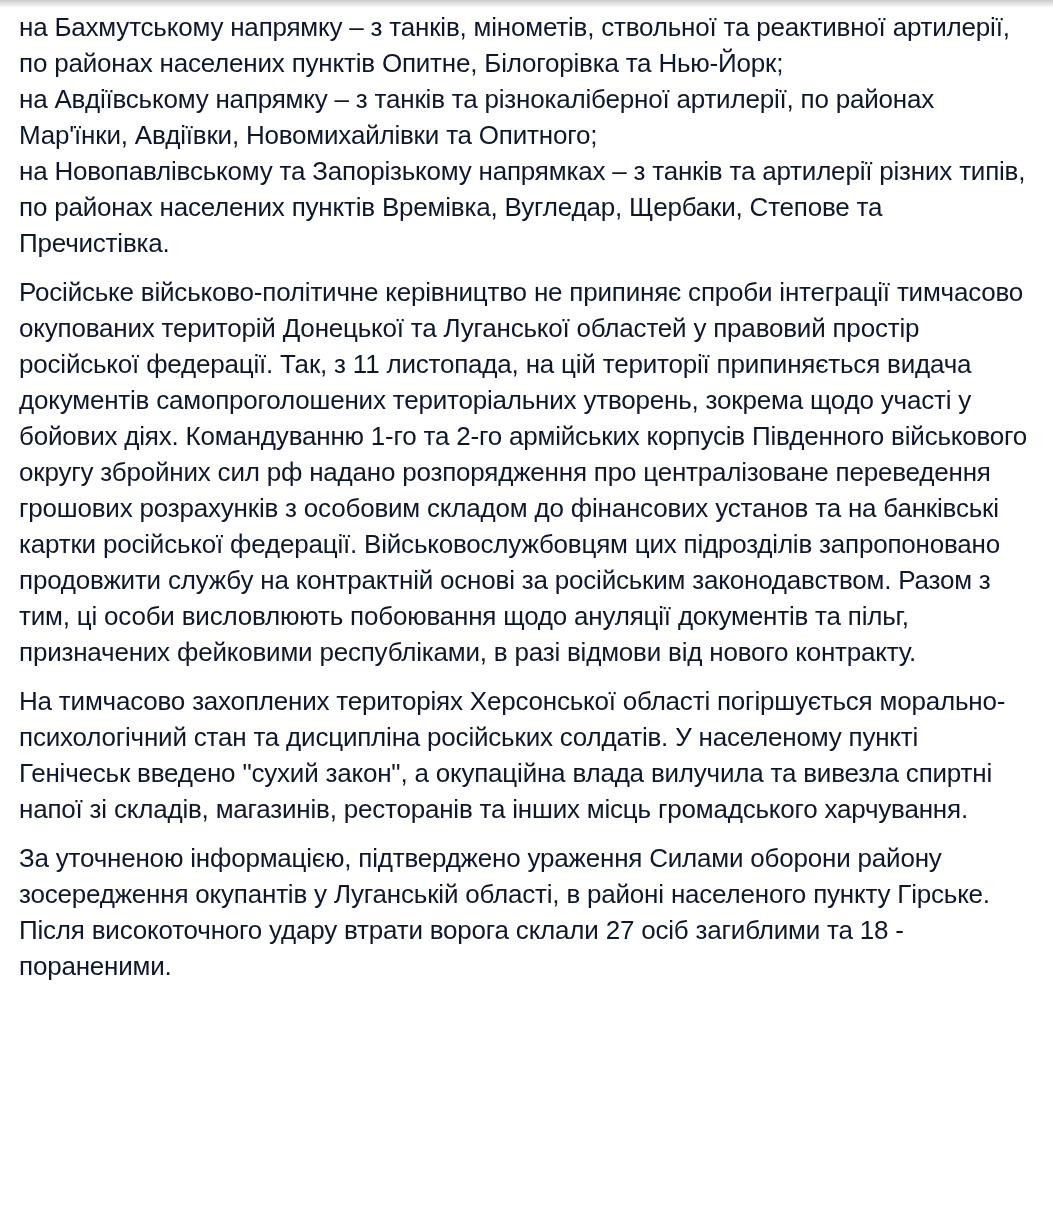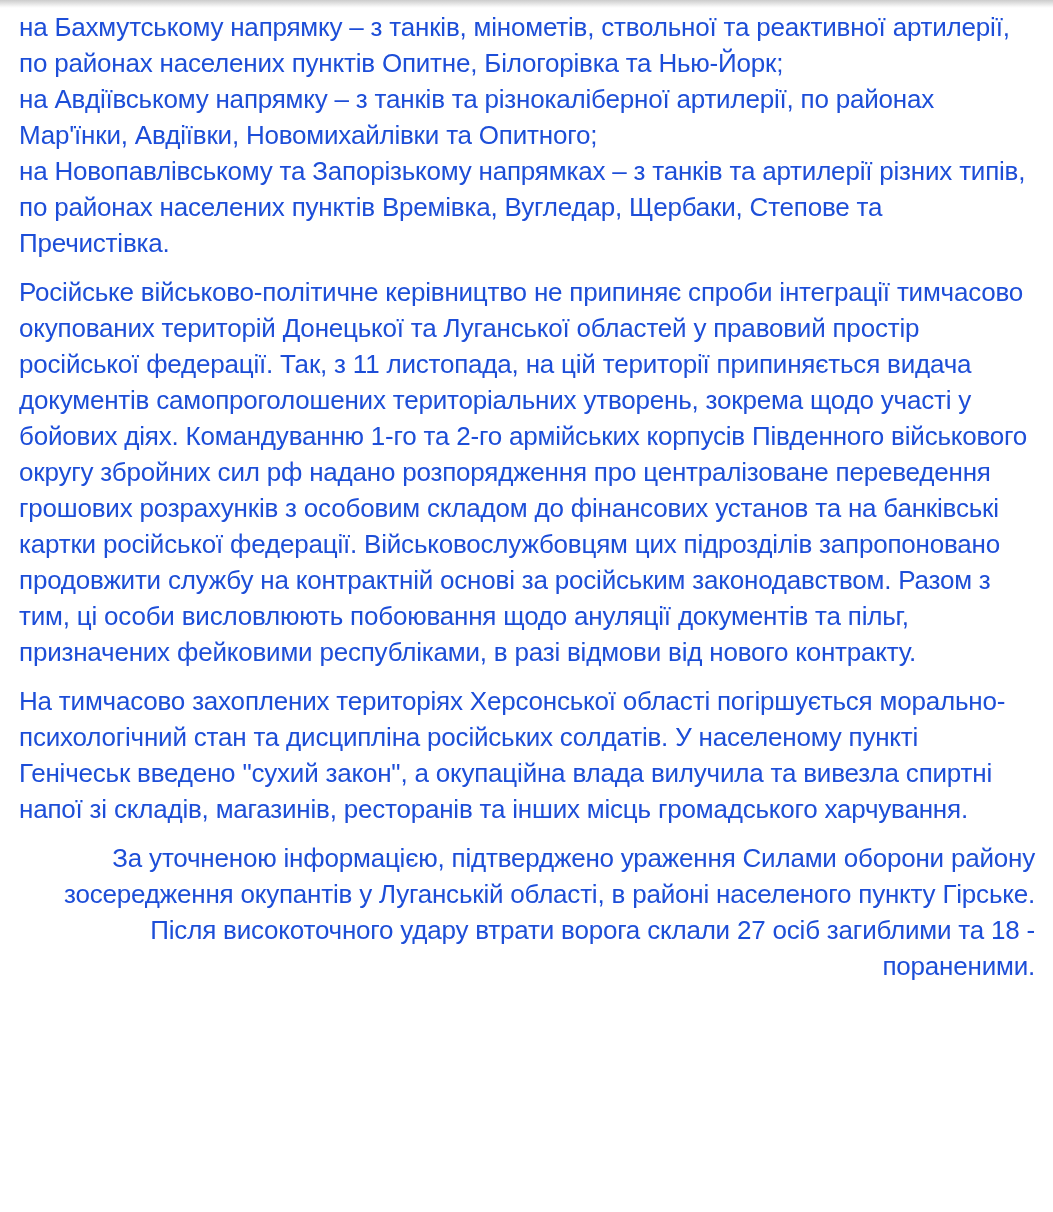--- a/index.html
+++ b/index.html
@@ -13,32 +13,31 @@
     overflow: hidden;
     font-family: "Liberation Sans", "DejaVu Sans", sans-serif;
   }
   .crop-strip {
     height: 8px;
     width: 100%;
     background: linear-gradient(180deg, #cccccc 0%, #e4e4e4 45%, #f9f9f9 85%, #ffffff 100%);
   }
   .post-text {
     padding: 1px 18px 0 19px;
-    color: #1d4ed8;
+    color: #0f172a;
     font-size: 26px;
     line-height: 36px;
     letter-spacing: -0.2px;
   }
   .post-text p {
     margin: 0 0 13px 0;
     white-space: pre-line;
   }
   .post-text p:last-child {
     margin-bottom: 16px;
-    text-align: right;
   }
 </style>
 </head>
 <body>
 
 <div class="crop-strip"></div>
 
 <main class="post-text">
   <p>на Бахмутському напрямку – з танків, мінометів, ствольної та реактивної артилерії, по районах населених пунктів Опитне, Білогорівка та Нью-Йорк;
 на Авдіївському напрямку – з танків та різнокаліберної артилерії, по районах Мар'їнки, Авдіївки, Новомихайлівки та Опитного;

